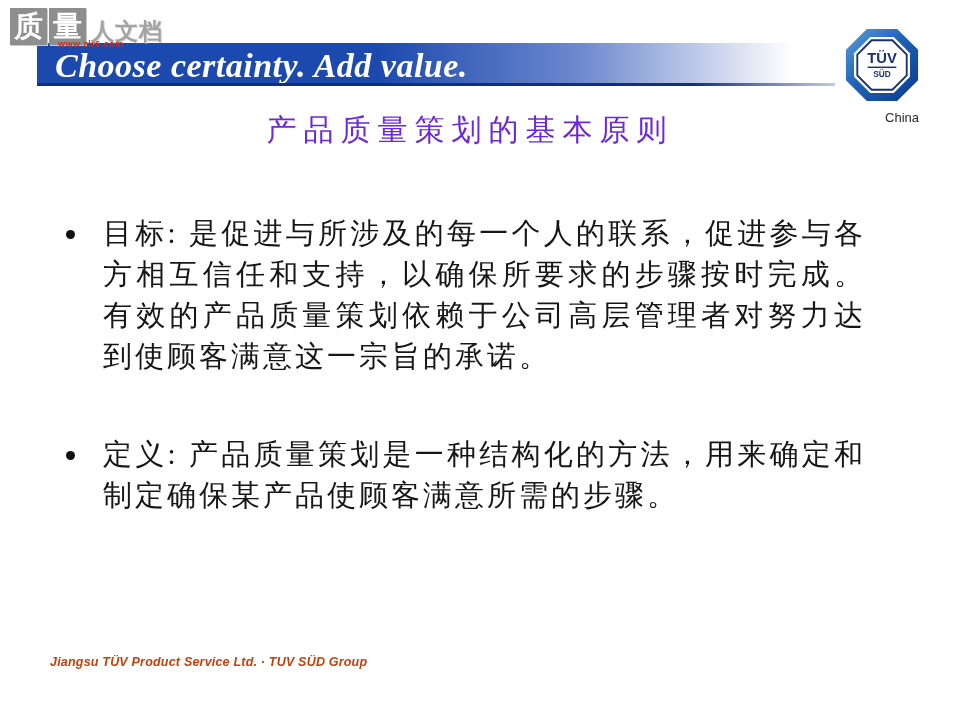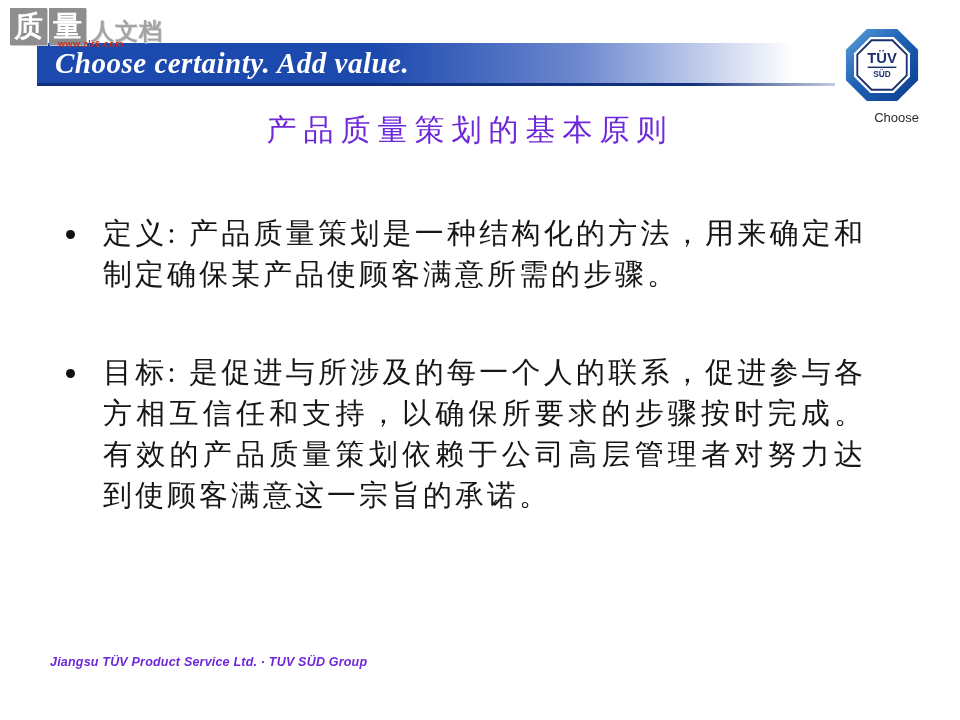--- a/index.html
+++ b/index.html
@@ -39,21 +39,21 @@
     background:linear-gradient(to right, #1c49ae 0%, #1c49ae 45%, #6e89cf 72%, #ffffff 100%);
     z-index:2;
   }
   .header-underline {
     position:absolute; left:37px; top:83px; width:798px; height:3px;
     background:linear-gradient(to right, #10307c 0%, #10307c 82%, rgba(16,48,124,0.25) 100%);
     z-index:2;
   }
   .slogan {
     position:absolute; left:18px; top:4px;
-    color:#ffffff; font-size:29px; font-weight:bold; font-style:italic;
+    color:#ffffff; font-size:34px; font-weight:bold; font-style:italic;
     font-family:"Liberation Serif", serif;
     letter-spacing:0.5px; white-space:nowrap;
   }
 
   
   .logo-wrap { position:absolute; left:841px; top:28px; width:78px; text-align:right; z-index:3; }
   .logo-region {
     margin-top:4px; font-size:13px; color:#2b2b2b;
     font-family:"Liberation Sans", sans-serif;
   }
@@ -76,21 +76,21 @@
   }
   .bullet-text {
     font-size:29px; line-height:41px; letter-spacing:3px; color:#161616;
     font-family:"Liberation Serif", "DejaVu Serif", serif;
     text-align:justify;
   }
 
   
   .footer-text {
     position:absolute; left:50px; top:655px;
-    font-size:12.5px; font-weight:bold; font-style:italic; color:#6d28d9;
+    font-size:12.5px; font-weight:bold; font-style:italic; color:#c2410c;
     font-family:"Liberation Sans", sans-serif;
     letter-spacing:0.2px;
   }
 </style>
 </head>
 <body>
 
 <div class="slide">
 
   <div class="watermark">
@@ -114,31 +114,31 @@
           <stop offset="100%" stop-color="#0a3a8d"></stop>
         </linearGradient>
       </defs>
       <polygon points="23.6,1 56.4,1 79,23.6 79,56.4 56.4,79 23.6,79 1,56.4 1,23.6" fill="url(#gBlue)"></polygon>
       <polygon points="27.29,9.78 52.71,9.78 70.23,27.29 70.23,52.71 52.71,70.23 27.29,70.23 9.78,52.71 9.78,27.29" fill="#ffffff"></polygon>
       <polygon points="28.77,13.29 51.23,13.29 66.72,28.77 66.72,51.23 51.23,66.72 28.77,66.72 13.29,51.23 13.29,28.77" fill="#ffffff" stroke="#1b2f6e" stroke-width="2"></polygon>
       <text x="40" y="38" text-anchor="middle" font-family="Liberation Sans, sans-serif" font-size="16" font-weight="bold" fill="#1b2f6e">TÜV</text>
       <line x1="24.5" y1="42.5" x2="55.5" y2="42.5" stroke="#1b2f6e" stroke-width="1.6"></line>
       <text x="40" y="53" text-anchor="middle" font-family="Liberation Sans, sans-serif" font-size="9" font-weight="bold" fill="#1b2f6e">SÜD</text>
     </svg>
-    <div class="logo-region">Choose</div>
+    <div class="logo-region">China</div>
   </div>
 
   <div class="page-title">产品质量策划的基本原则</div>
 
   <div class="bullets">
     <div class="bullet">
       <div class="bullet-dot"></div>
-      <div class="bullet-text">定义: 产品质量策划是一种结构化的方法，用来确定和制定确保某产品使顾客满意所需的步骤。</div>
+      <div class="bullet-text">目标: 是促进与所涉及的每一个人的联系，促进参与各方相互信任和支持，以确保所要求的步骤按时完成。有效的产品质量策划依赖于公司高层管理者对努力达到使顾客满意这一宗旨的承诺。</div>
     </div>
     <div class="bullet">
       <div class="bullet-dot"></div>
-      <div class="bullet-text">目标: 是促进与所涉及的每一个人的联系，促进参与各方相互信任和支持，以确保所要求的步骤按时完成。有效的产品质量策划依赖于公司高层管理者对努力达到使顾客满意这一宗旨的承诺。</div>
+      <div class="bullet-text">定义: 产品质量策划是一种结构化的方法，用来确定和制定确保某产品使顾客满意所需的步骤。</div>
     </div>
   </div>
 
   <div class="footer-text">Jiangsu TÜV Product Service Ltd. · TUV SÜD Group</div>
 
 </div>
 
 </body></html>

